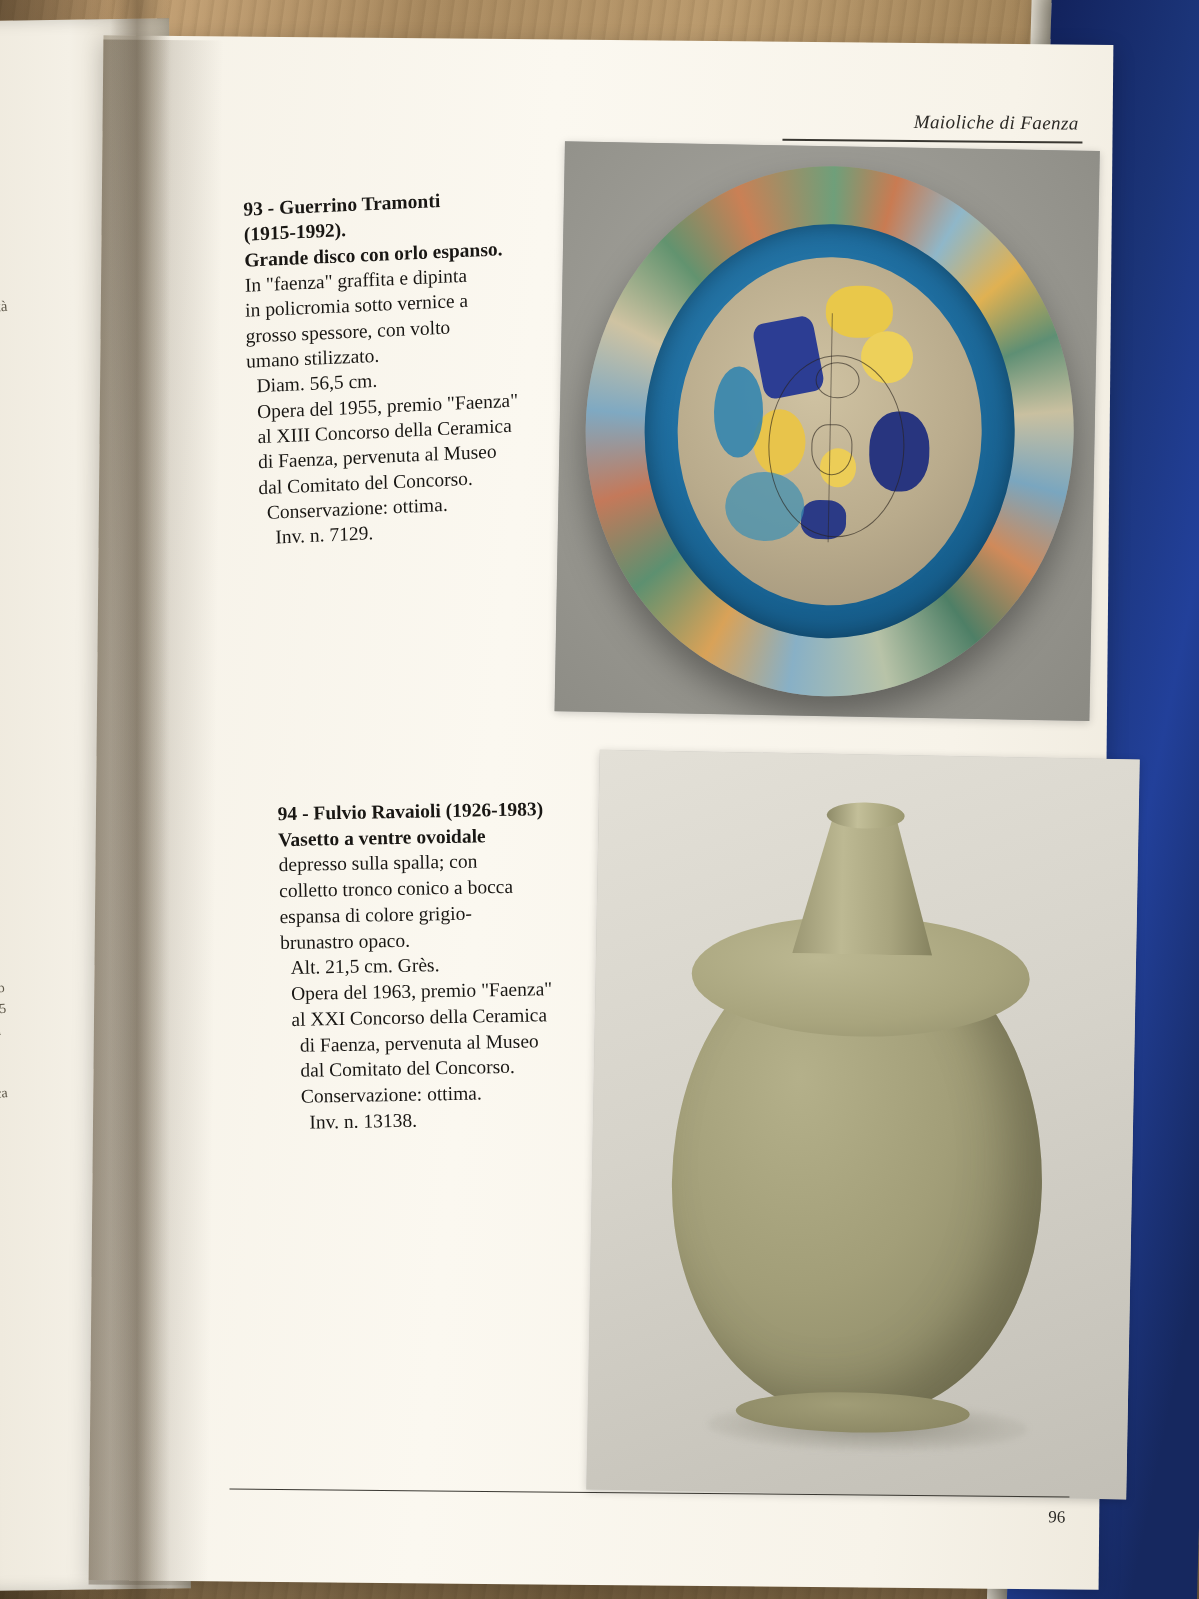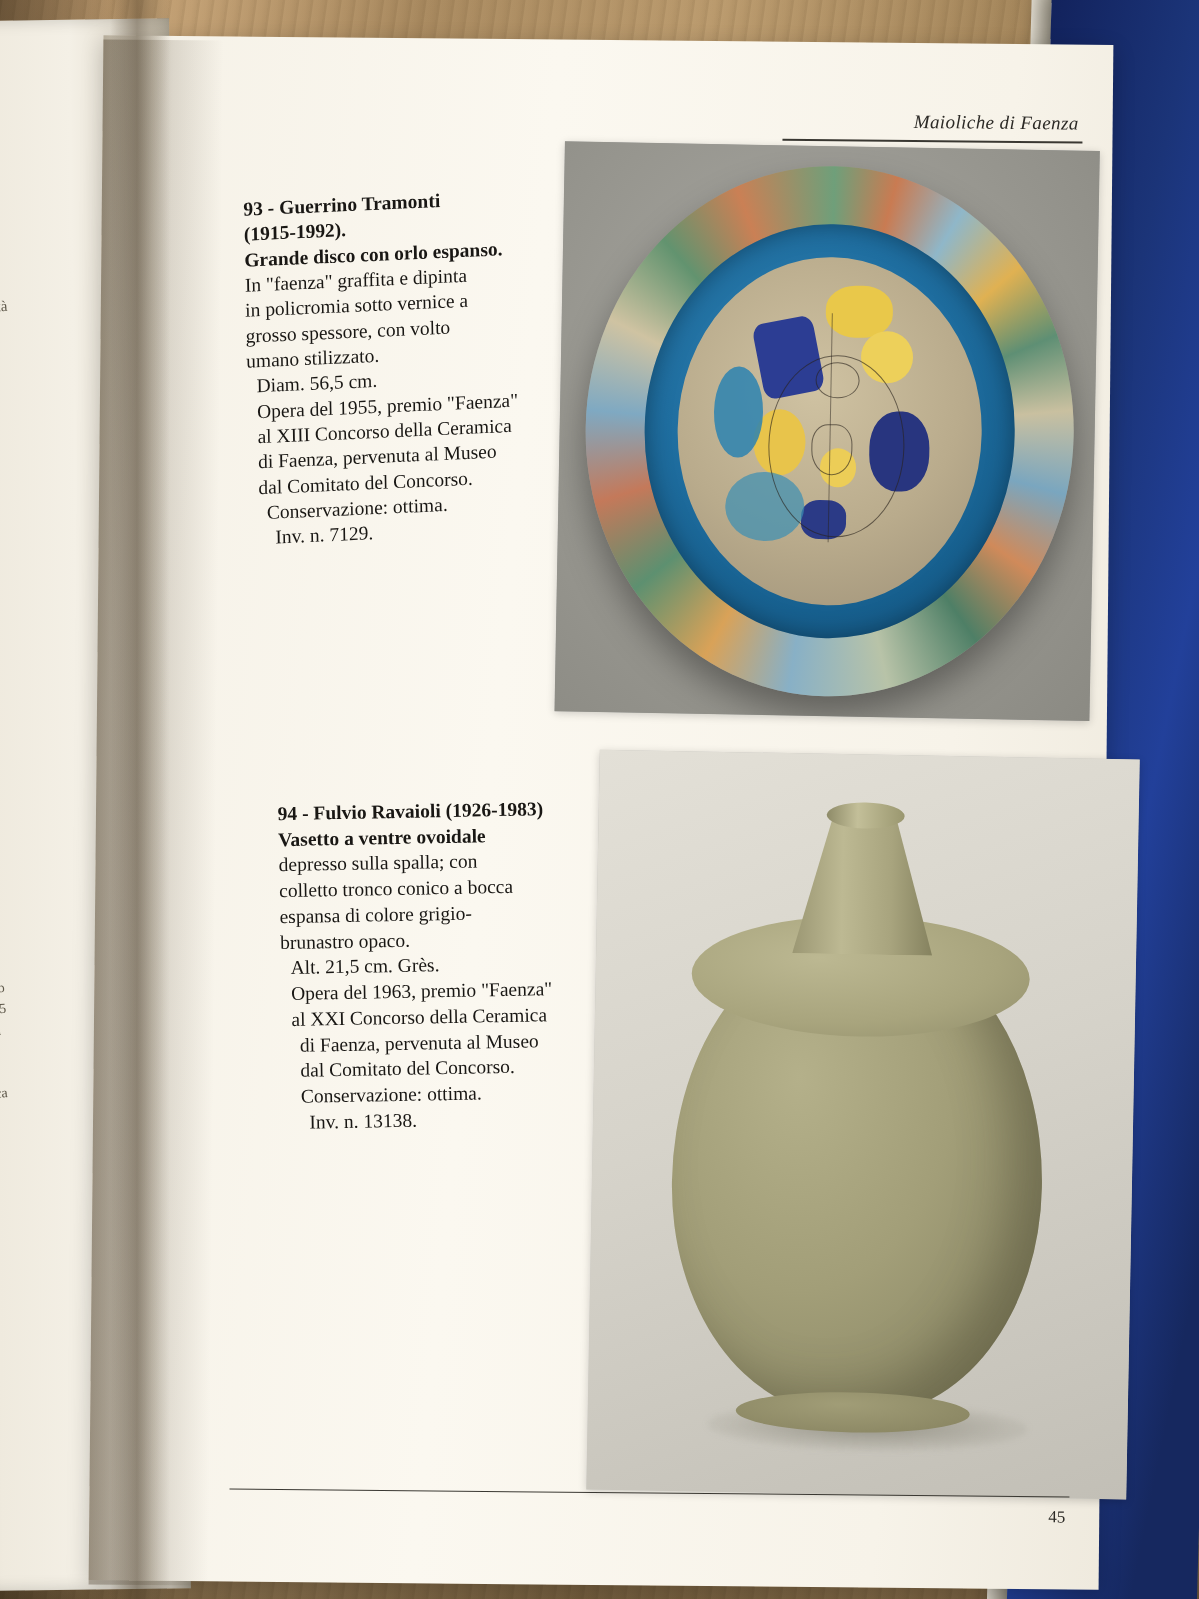--- a/index.html
+++ b/index.html
@@ -438,21 +438,21 @@
         <div class="vase-bg"></div>
         <div class="vase-shadow"></div>
         <div class="vase-body"></div>
         <div class="vase-shoulder"></div>
         <div class="vase-neck"></div>
         <div class="vase-lip"></div>
         <div class="vase-foot"></div>
       </div>
 
       <div class="folio-rule"></div>
-      <div class="folio">45</div>
+      <div class="folio">96</div>
 
     </div>
   </div>
 
   <div class="page-curl"></div>
   <div class="gutter"></div>
 
 </div>
 
 </body></html>

